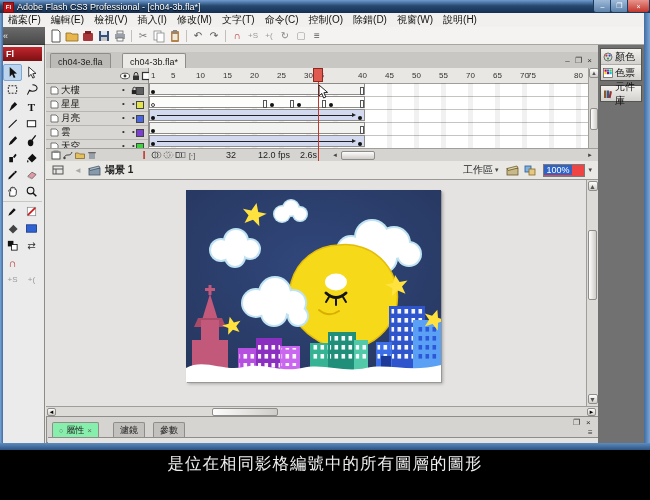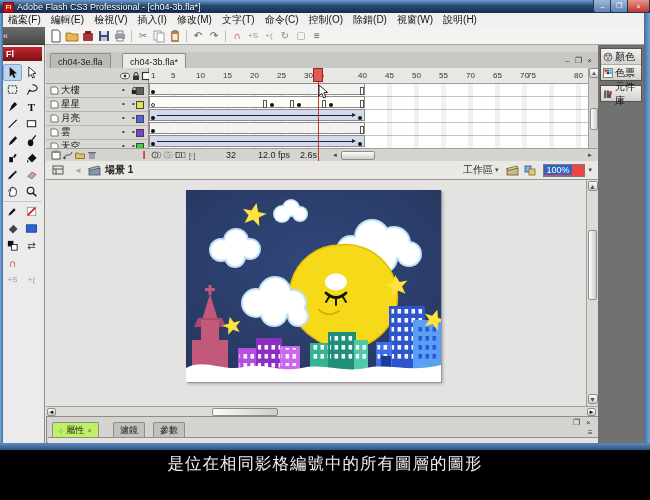--- a/index.html
+++ b/index.html
@@ -94,21 +94,21 @@
   #stage-vscroll{left:540px;top:0;width:12px;height:226px;background:#dddbd7;border-left:1px solid #a09e9a;box-sizing:border-box;font-size:7px;color:#555;}
   .sb-btn{width:10px;height:10px;background:linear-gradient(180deg,#fdfdfd,#cfcdc9);border:1px solid #8f8d89;
     box-sizing:border-box;display:flex;align-items:center;justify-content:center;border-radius:2px;}
   .sb-thumb{background:linear-gradient(90deg,#fdfdfd,#cfcdc9);border:1px solid #8f8d89;box-sizing:border-box;border-radius:2px;}
   #hscroll{left:46px;top:406px;width:552px;height:10px;background:#dddbd7;border-top:1px solid #a09e9a;box-sizing:border-box;}
 
   
   #props{left:46px;top:416px;width:556px;height:27px;background:#d6d4d0;border:1px solid #8f8d89;box-sizing:border-box;}
   .ptab{top:5px;height:15px;font-size:9px;color:#222;display:flex;align-items:center;gap:3px;
     padding:0 6px;border:1px solid #8f8d89;border-bottom:none;border-radius:2px 2px 0 0;background:#c3c1bd;}
-  .ptab.active{background:#bef264;}
+  .ptab.active{background:#86efac;}
   #props-bottom{left:1px;top:20px;width:552px;height:5px;background:#e6e4e0;border-top:1px solid #8f8d89;}
 
   
   #rightcol{left:598px;top:45px;width:46px;height:398px;background:#717171;}
   .rgroup{left:2px;width:42px;background:#d8d6d2;border:1px solid #55544f;box-sizing:border-box;}
   .ritem{height:15px;display:flex;align-items:center;gap:2px;font-size:10px;color:#111;
     border-bottom:1px solid #aeaca8;background:linear-gradient(180deg,#f2f1ee,#d3d1cd);padding-left:2px;}
   .ritem:last-child{border-bottom:none;}
 
   

